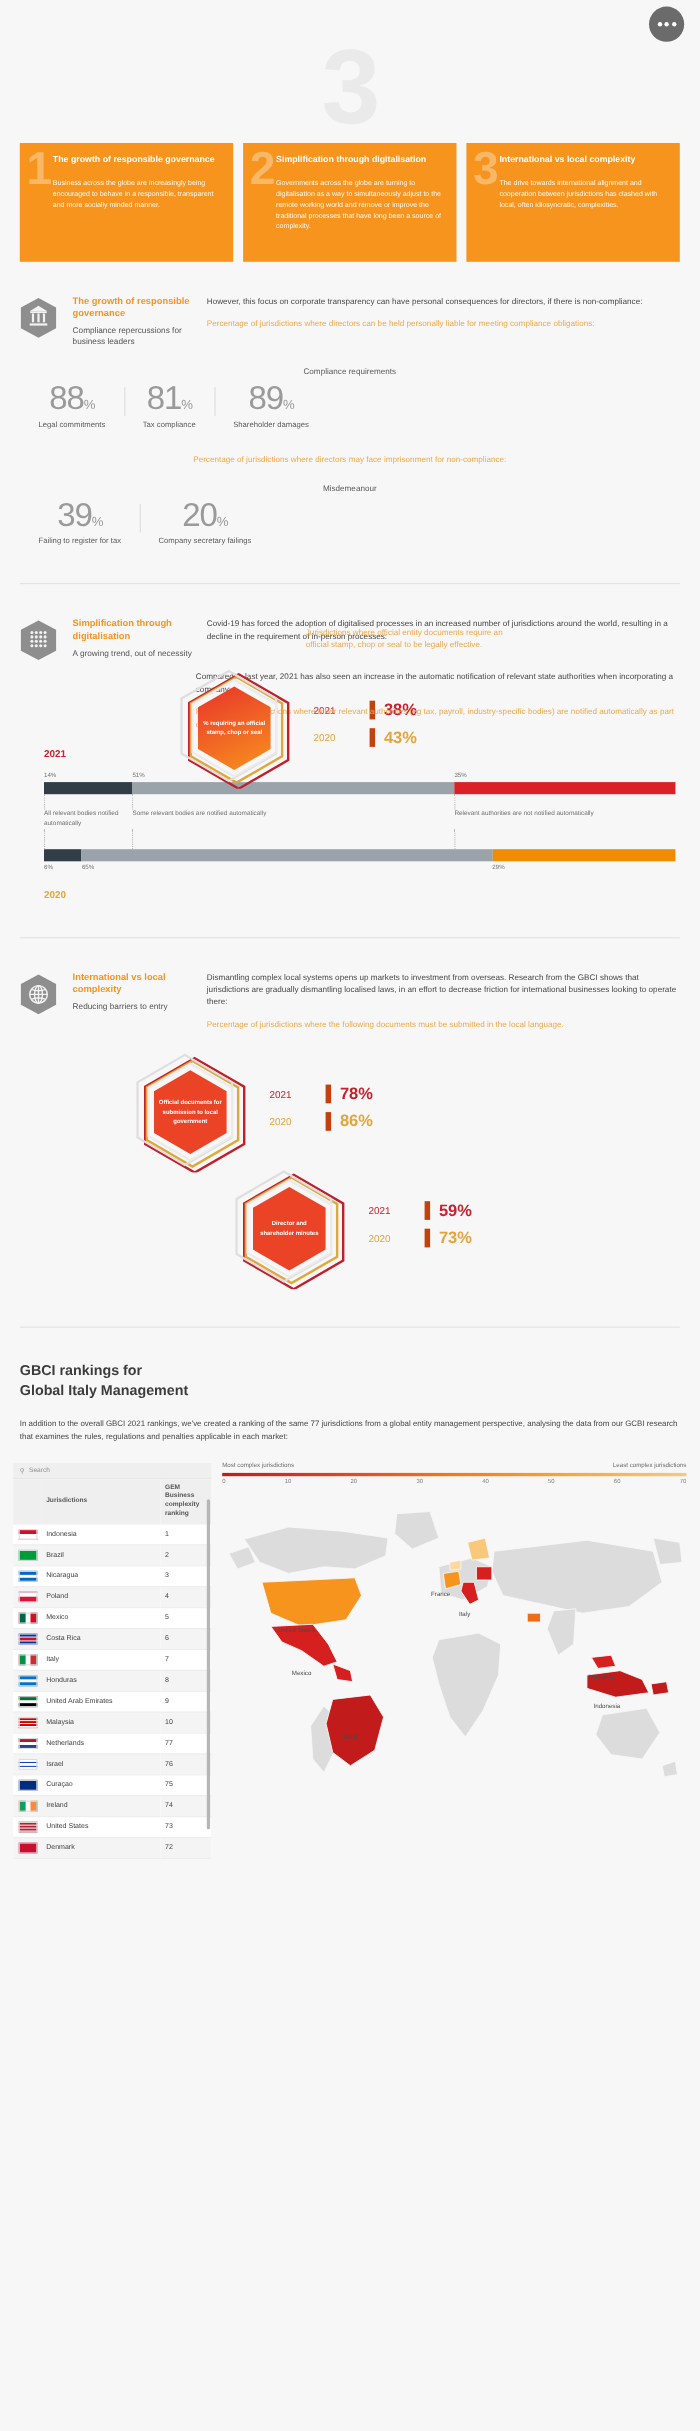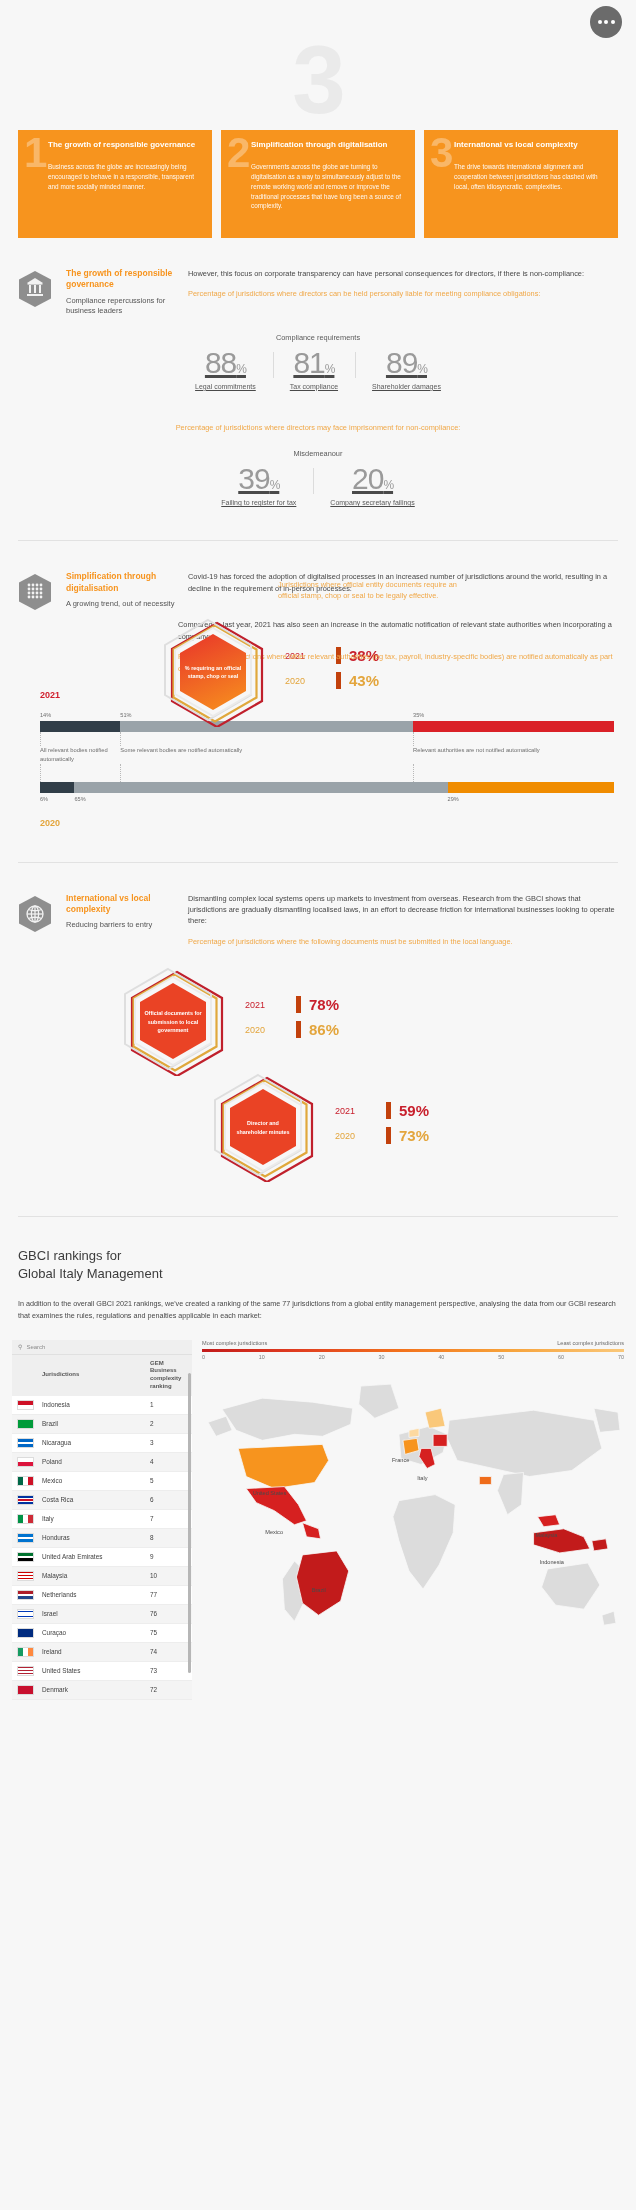--- a/index.html
+++ b/index.html
@@ -55,29 +55,29 @@
   .hexicon svg { display: block; }
   .sec-titles { width: 110px; flex: 0 0 110px; }
   .sec-title { color: #f7941e; font-weight: 700; font-size: 8.5px; line-height: 1.35; }
   .sec-sub { font-size: 7.5px; color: #555; margin-top: 5px; line-height: 1.4; }
   .sec-body { flex: 1; font-size: 7.4px; line-height: 1.55; color: #474747; }
   .sec-body p { margin-bottom: 9px; }
   .accent { color: #f0a848; }
 
   
   .stat-caption { text-align: center; font-size: 7.4px; color: #5a5a5a; margin-top: 16px; }
-  .stat-row { display: flex; justify-content: center; margin-top: 6px; text-decoration: underline; }
+  .stat-row { display: flex; margin-top: 6px; }
   .stat { padding: 0 17px; text-align: center; position: relative; }
   .stat + .stat::before {
     content: ""; position: absolute; left: 0; top: 4px; bottom: 12px; width: 1px; background: #dcdcdc;
   }
   .stat-num { font-size: 30px; font-weight: 400; color: #9a9a9a; line-height: 1; letter-spacing: -1px; }
   .stat-num .pc { font-size: 12px; font-weight: 400; }
   .stat-lbl { font-size: 7px; color: #5a5a5a; margin-top: 5px; }
-  .orange-note { color: #f0a848; font-size: 7.4px; line-height: 1.5; margin-top: 32px; text-align: center; }
+  .orange-note { color: #f0a848; font-size: 7.4px; line-height: 1.5; margin-top: 22px; text-align: center; }
   .orange-note.left { text-align: left; }
 
   .rule { height: 1px; background: #e2e2e2; margin: 34px 18px 0; }
 
   
   .hexblock { display: flex; align-items: center; margin-top: 14px; }
   .hexwrap { position: relative; width: 130px; height: 110px; flex: 0 0 130px; }
   .hexlabel {
     position: absolute; left: 0; right: 0; top: 50%; transform: translateY(-50%);
     text-align: center; color: #fff; font-size: 5.4px; font-weight: 700; line-height: 1.5;
@@ -100,21 +100,21 @@
   .bartrack { display: flex; height: 11px; width: 100%; }
   .barseg { height: 100%; }
   .bar-pcts { display: flex; width: 100%; font-size: 5.6px; color: #6e6e6e; margin-bottom: 3px; }
   .bar-pcts.below { margin-bottom: 0; margin-top: 3px; }
   .leaders { display: flex; width: 100%; position: relative; height: 14px; }
   .leader { border-left: 1px dotted #b9b9b9; height: 100%; }
   .legend { display: flex; width: 100%; font-size: 5.8px; color: #6e6e6e; line-height: 1.5; }
   .legend > div { padding-right: 8px; }
 
   
-  .rank-title { font-size: 13px; font-weight: 400; color: #3c3c3c; line-height: 1.35; padding: 0 18px; margin-top: 30px; }
+  .rank-title { font-size: 13px; font-weight: 700; color: #3c3c3c; line-height: 1.35; padding: 0 18px; margin-top: 30px; }
   .rank-intro { font-size: 7.2px; line-height: 1.6; color: #474747; padding: 0 18px; margin-top: 16px; }
 
   .rank-wrap { display: flex; gap: 10px; padding: 0 12px; margin-top: 18px; }
   .table-panel { width: 180px; flex: 0 0 180px; }
   .search-bar {
     background: #efefef; border-bottom: 1px solid #e0e0e0; height: 15px;
     display: flex; align-items: center; gap: 4px; padding: 0 6px;
     font-size: 6px; color: #8d8d8d;
   }
   .tbl { width: 100%; border-collapse: collapse; background: #fff; }

